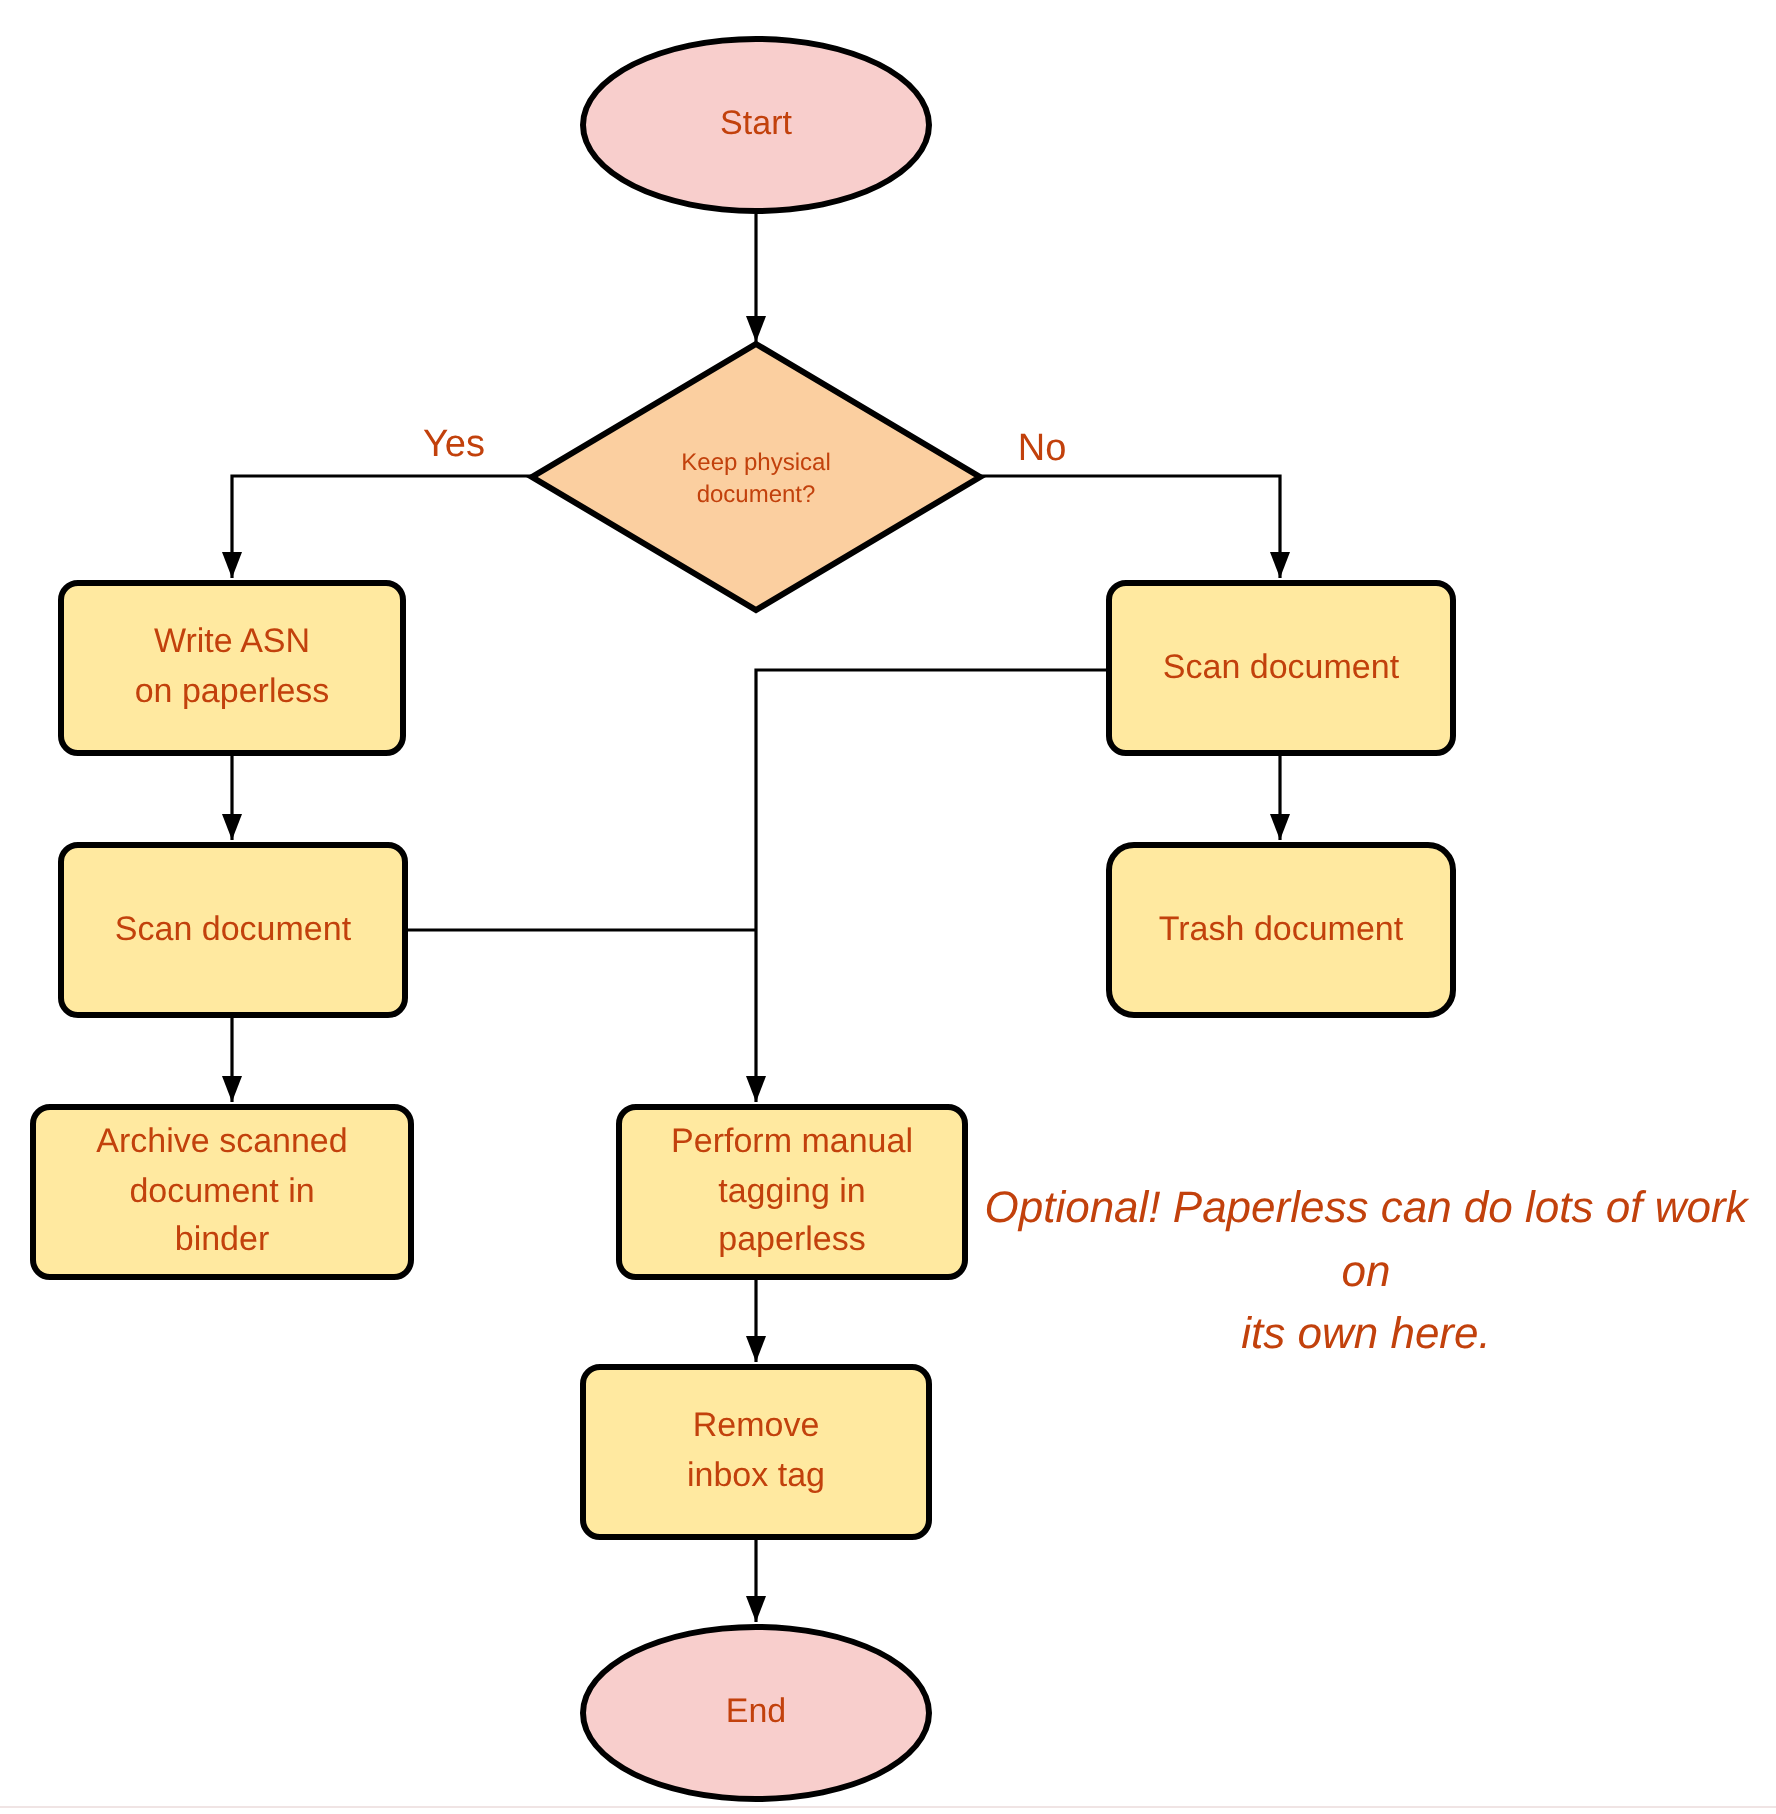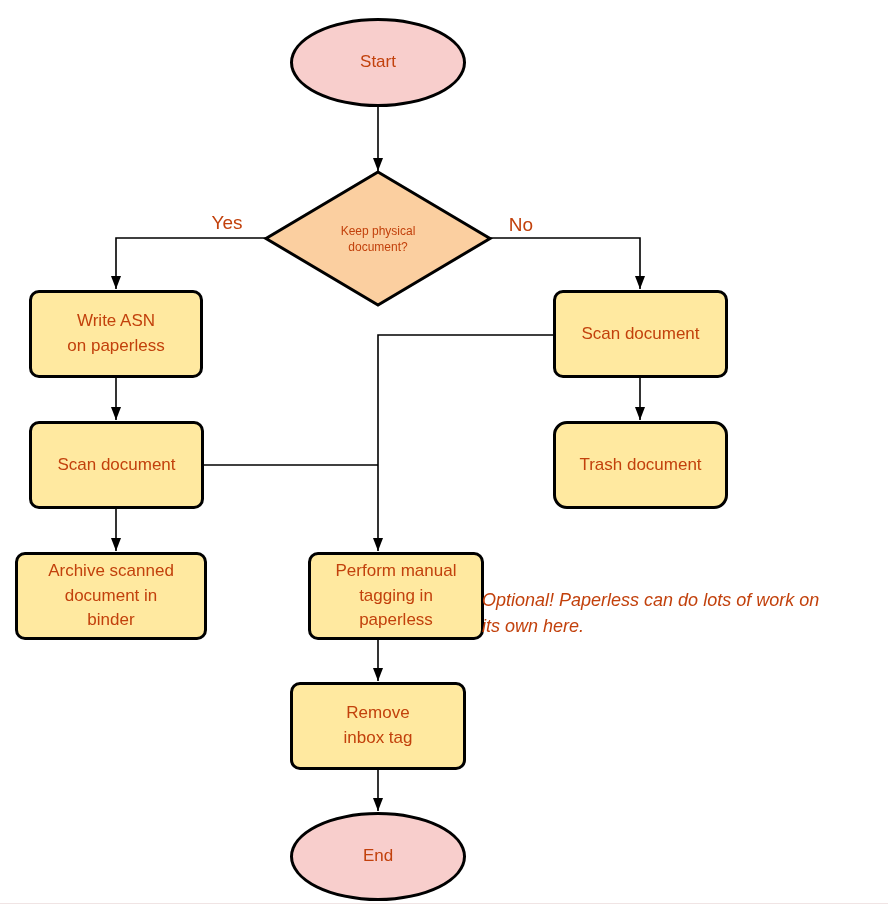--- a/index.html
+++ b/index.html
@@ -24,22 +24,22 @@
   .process{background:var(--process_fill,#ffe9a0);border-radius:10px;}
   .decision-wrap{position:absolute;z-index:2;}
   .decision-label{
     position:absolute;inset:0;display:flex;align-items:center;justify-content:center;
     text-align:center;font-size:12px;line-height:1.35;white-space:pre-line;
   }
   .edge-label{
     position:absolute;z-index:3;font-size:19px;text-align:center;width:44px;
   }
   .annotation{
-    position:absolute;z-index:3;font-size:18px;font-style:italic;
-    line-height:1.44;white-space:pre-line;
+    position:absolute;z-index:3;font-size:22px;font-style:italic;
+    line-height:1.44;white-space:pre-line;text-align:center;
   }
   .bottom-divider{
     position:absolute;left:0;top:903px;width:888px;height:1px;
     background:#f0e4e4;z-index:0;
   }
 </style>
 </head>
 <body>
 
 <div class="canvas">

